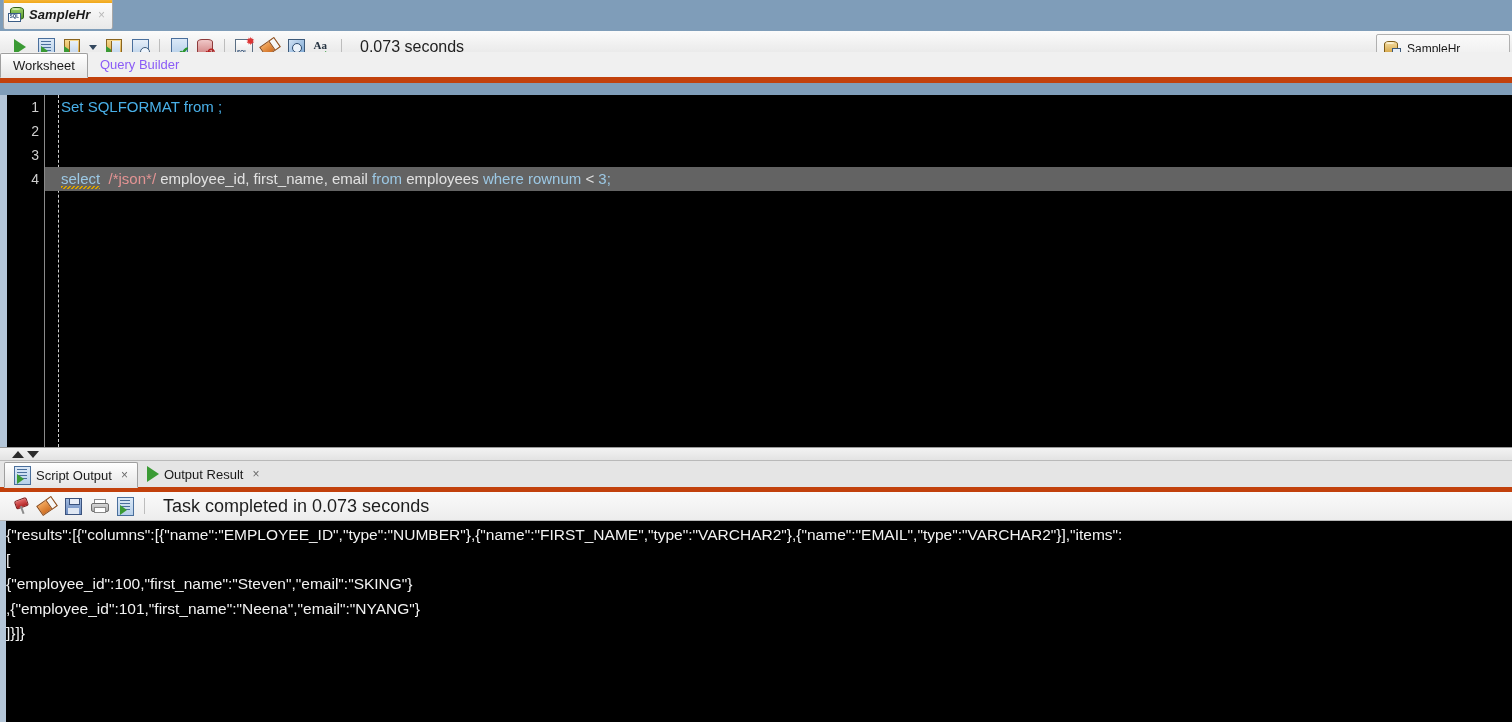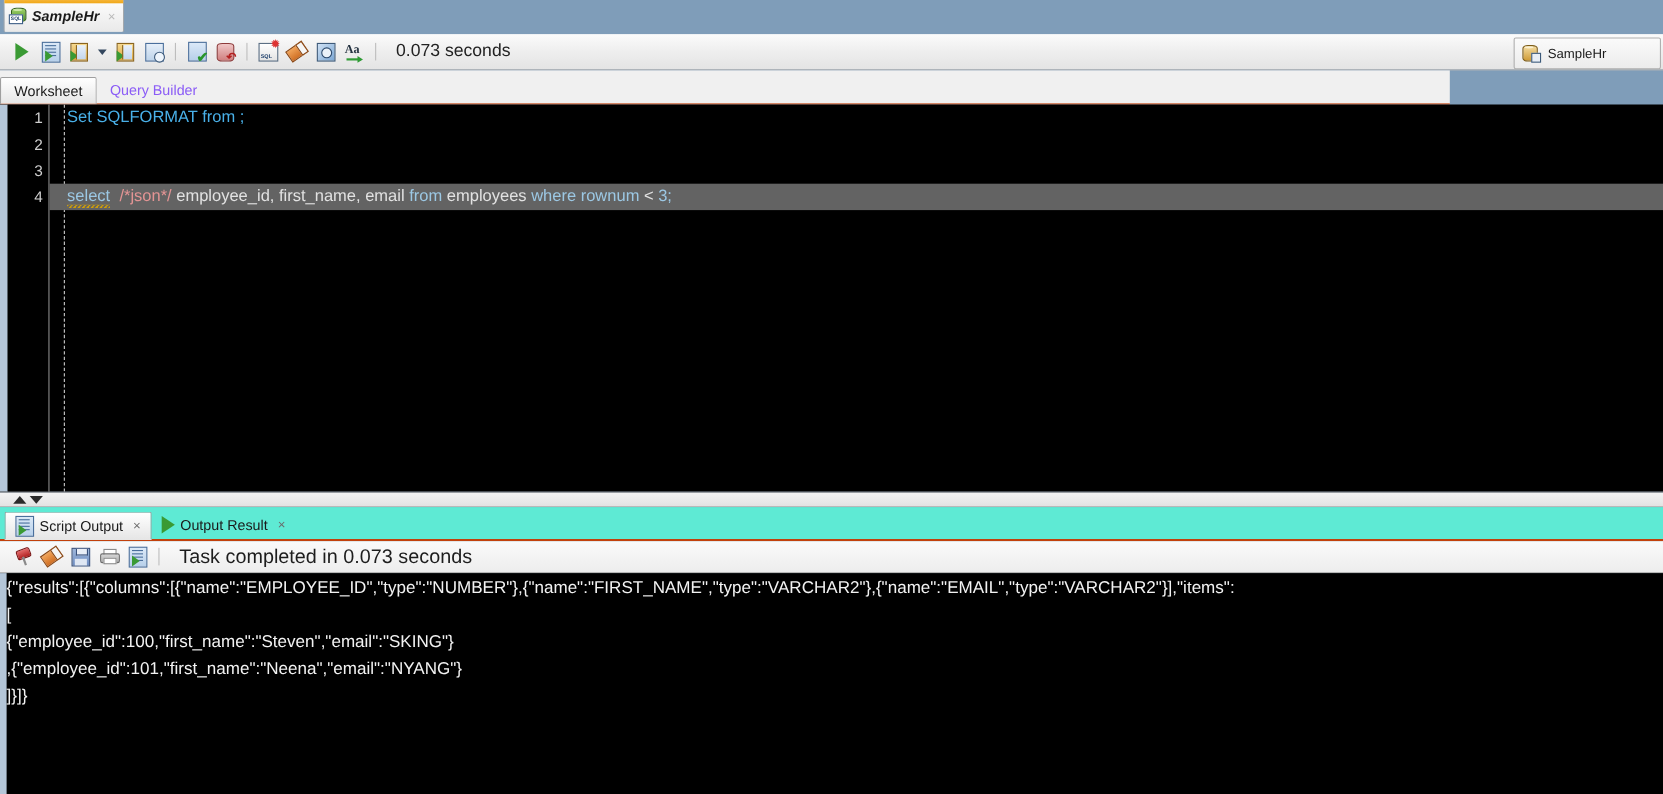--- a/index.html
+++ b/index.html
@@ -140,22 +140,22 @@
   .ico-aa .ar{position:absolute;left:1px;bottom:0;width:13px;height:2px;background:#2f9b35;}
   .ico-aa .ar::after{content:"";position:absolute;right:-2px;top:-2px;width:0;height:0;border-left:5px solid #2f9b35;border-top:3px solid transparent;border-bottom:3px solid transparent;}
   .ico-conn{position:relative;width:17px;height:15px;}
   .ico-conn .cyl{position:absolute;left:1px;top:0;width:12px;height:13px;
     background:linear-gradient(to bottom,#f4dca0,#cf9b36);border:1px solid #7d5c17;border-radius:5px/3px;}
   .ico-conn .cyl::after{content:"";position:absolute;left:1px;top:0;width:8px;height:2px;background:#fbf0cf;border-radius:50%;}
   .ico-conn .plug{position:absolute;right:-1px;bottom:-1px;width:7px;height:7px;background:#e8eef6;border:1px solid #3d5a7a;}
 
   
   .subtabs{
-    position:absolute;left:0;top:64px;width:1318px;height:31px;
-    background:#f0f0f0;border-bottom:1px solid #c2410c;box-sizing:border-box;
+    position:absolute;left:0;top:52px;width:1512px;height:31px;
+    background:#f0f0f0;border-bottom:6px solid #c2410c;box-sizing:border-box;
     display:flex;align-items:flex-end;
   }
   .subtab{
     height:25px;padding:0 12px;display:flex;align-items:center;
     font-size:13px;color:#1a1a1a;box-sizing:border-box;
   }
   .subtab.active{
     background:linear-gradient(to bottom,#ffffff,#e6e6e6);
     border:1px solid #9f9f9f;border-bottom:1px solid #e6e6e6;
     border-radius:2px 2px 0 0;margin-bottom:-1px;
@@ -201,21 +201,21 @@
     background:linear-gradient(to bottom,#f3f3f3,#e3e3e3);
     border-top:1px solid #9a9a9a;border-bottom:1px solid #b9b9b9;box-sizing:border-box;
     display:flex;align-items:center;padding-left:12px;gap:3px;
   }
   .sp-up{width:0;height:0;border-left:6px solid transparent;border-right:6px solid transparent;border-bottom:7px solid #2b2b2b;}
   .sp-dn{width:0;height:0;border-left:6px solid transparent;border-right:6px solid transparent;border-top:7px solid #2b2b2b;}
 
   
   .restabs{
     position:absolute;left:0;top:461px;width:1512px;height:31px;
-    background:#5eead4;border-bottom:2px solid #c2410c;box-sizing:border-box;
+    background:#e5e5e5;border-bottom:5px solid #c2410c;box-sizing:border-box;
     display:flex;align-items:flex-end;padding-left:4px;
   }
   .restab{
     height:26px;padding:0 9px;display:flex;align-items:center;gap:5px;
     font-size:13px;color:#1a1a1a;box-sizing:border-box;
   }
   .restab.active{
     background:linear-gradient(to bottom,#ffffff,#e6e6e6);
     border:1px solid #9f9f9f;border-bottom:1px solid #e6e6e6;
     border-radius:2px 2px 0 0;margin-bottom:-1px;

